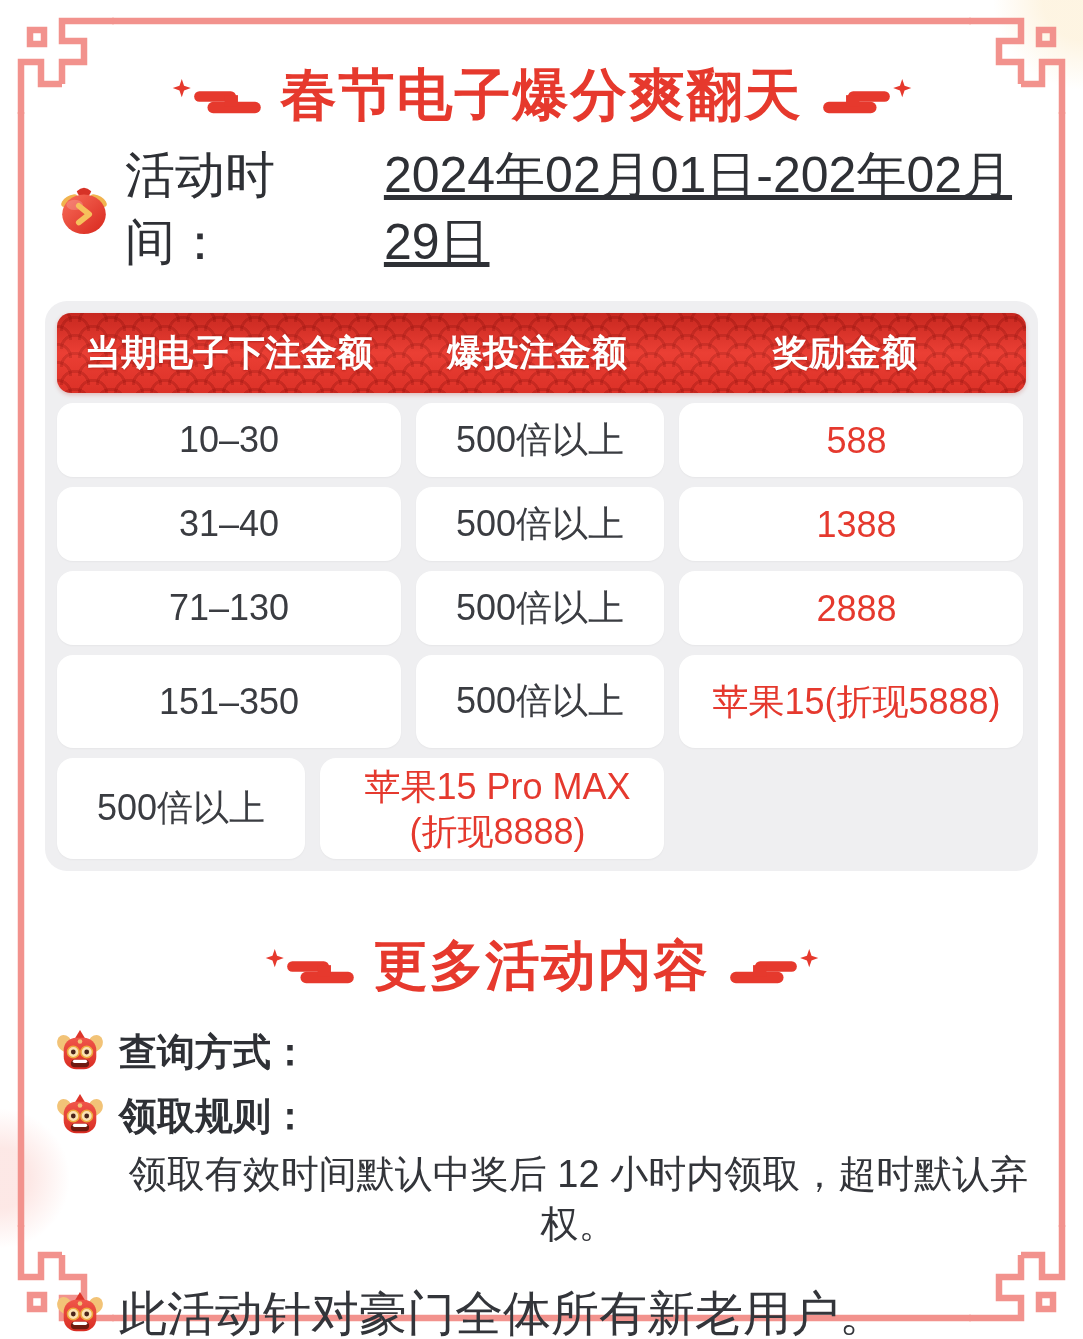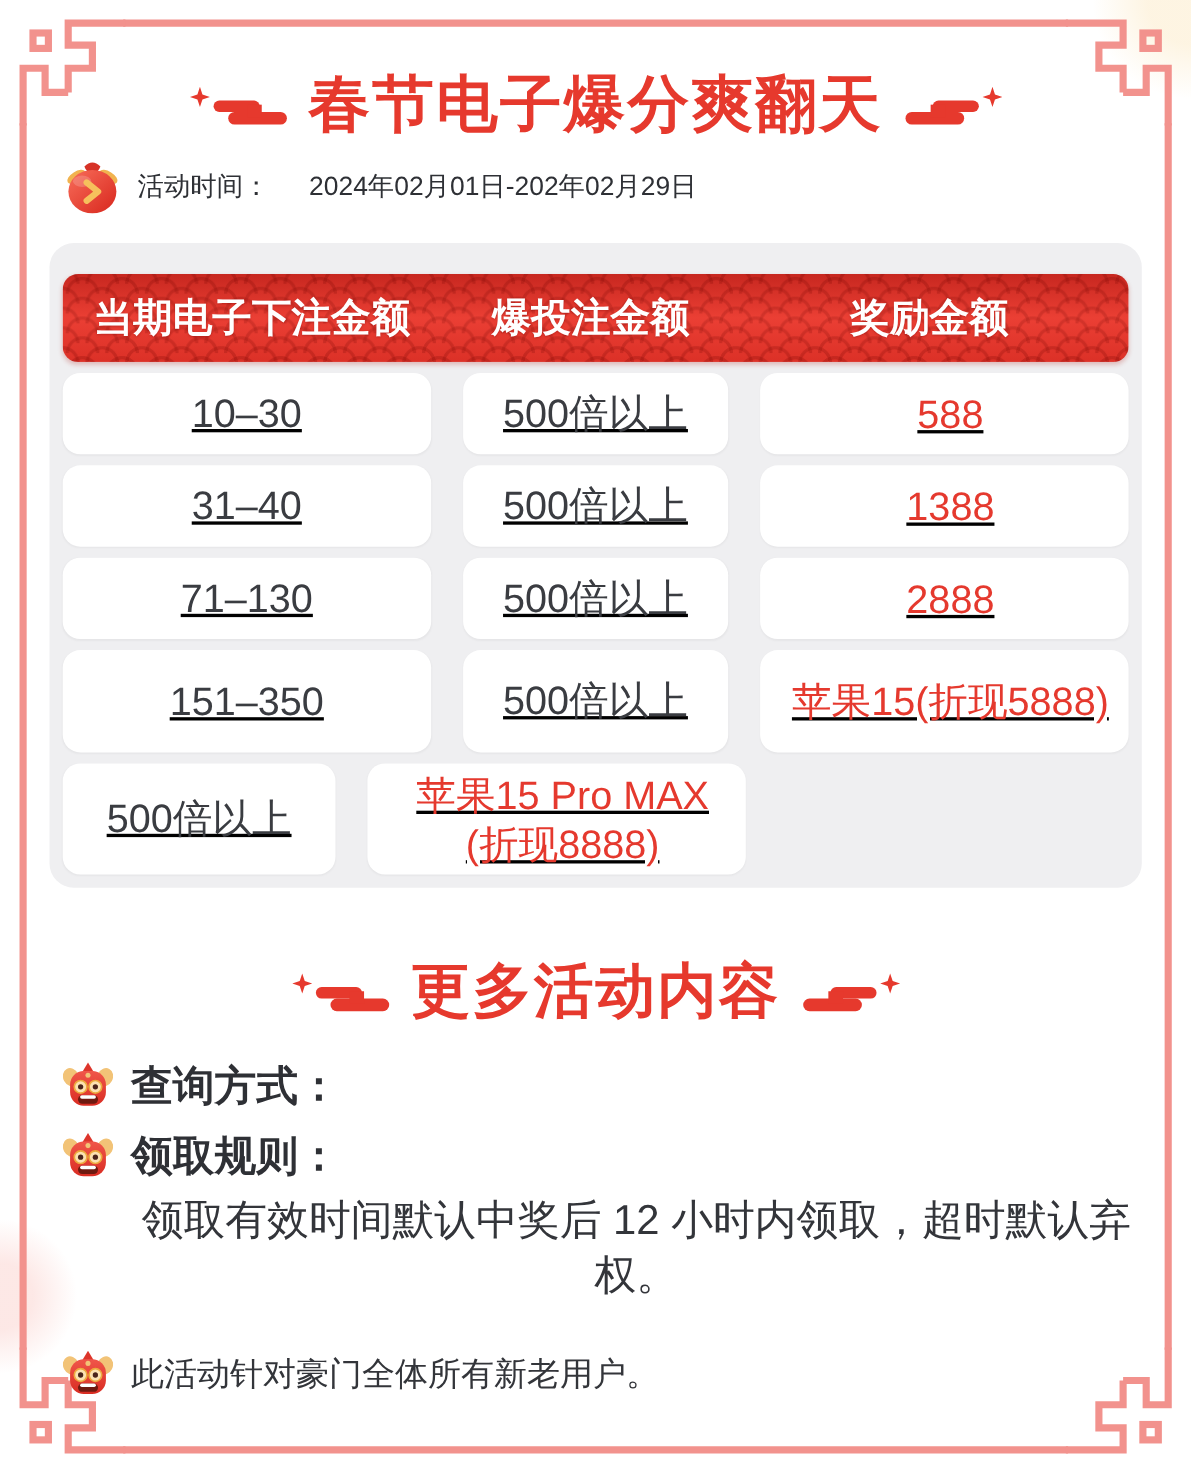--- a/index.html
+++ b/index.html
@@ -25,68 +25,67 @@
     color:#e6392d; font-size:56px; font-weight:900; letter-spacing:2px; line-height:1;
     white-space:nowrap;
   }
   .title-row--sub .big-title { font-size:54px; }
   .orn { width:92px; height:40px; flex:0 0 auto; margin-top:6px; }
   .orn-r { transform:scaleX(-1); }
 
   
   .time-row { margin:10px 0 0 12px; display:flex; align-items:center; gap:14px; }
   .bag-icon { width:54px; height:54px; flex:0 0 auto; }
-  .time-label, .time-value { font-size:24px; color:#2e3035; }
-  .time-value { margin-left:22px; }
+  .time-label, .time-value { font-size:50px; color:#2e3035; }
+  .time-value { margin-left:22px;text-decoration:underline; }
 
   
   .prize-table {
     margin-top:25px;
     width:993px;
     background:#efeff1;
     border-radius:22px;
     padding:12px;
   }
   .thead {
     display:flex; gap:12px; align-items:center;
     height:80px; border-radius:14px;
     background-color:#e7362c;
     background-image:
       linear-gradient(180deg, rgba(125,5,2,.30) 0%, rgba(255,110,95,.16) 50%, rgba(150,15,8,.14) 100%),
       radial-gradient(circle at 50% 100%, rgba(0,0,0,0) 12px, rgba(140,12,8,.30) 12.5px 15px, rgba(0,0,0,0) 15.5px),
       radial-gradient(circle at 50% 100%, rgba(0,0,0,0) 12px, rgba(140,12,8,.30) 12.5px 15px, rgba(0,0,0,0) 15.5px);
     background-size:auto, 36px 18px, 36px 18px;
     background-position:0 0, 0 0, 18px 9px;
     box-shadow:0 2px 4px rgba(180,40,30,.25);
-    margin-top:16px;
   }
   .thead .hc { color:#ffffff; font-size:36px; font-weight:bold; text-align:center;
                text-shadow:0 1px 2px rgba(120,0,0,.35); }
-  .trow { display:flex; gap:29px; margin-top:10px;text-decoration:underline; }
+  .trow { display:flex; gap:15px; margin-top:10px; }
   .cell {
     background:#ffffff; border-radius:16px;
     display:flex; align-items:center; justify-content:center;
     font-size:36px; color:#3a3c41; text-align:center;
     box-shadow:0 1px 2px rgba(0,0,0,.04);
   }
   .c1 { width:344px; } .c2 { width:248px; } .c3 { width:344px; }
   .h74 .cell { min-height:74px; }
   .h93 .cell { min-height:93px; }
   .h101 .cell { min-height:101px; }
   .reward { color:#e5392e; white-space:pre-line; line-height:1.25;padding-left:11px; }
 
   
   .sections { margin:30px 0 0 12px; }
   .bullet-row { display:flex; align-items:center; gap:16px; }
   .lion-icon { width:46px; height:46px; flex:0 0 auto; }
   .sec-heading { font-size:38px; font-weight:bold; color:#2e3035; line-height:50px; }
   .sec-body { font-size:38px; color:#33353a; line-height:50px; padding-left:62px; margin-top:8px; }
   .sec2 { margin-top:14px;text-align:center; }
   .note-row { margin-top:40px; }
-  .note-text { font-size:30px; color:#33353a; line-height:50px; }
+  .note-text { font-size:48px; color:#33353a; line-height:50px; }
 </style>
 </head>
 <body>
 
 <svg width="0" height="0" style="position:absolute">
   <defs>
     <linearGradient id="lion-grad" x1="0" y1="0" x2="0" y2="1">
       <stop offset="0" stop-color="#f0564a"></stop>
         <stop offset="1" stop-color="#d92c22"></stop>
     </linearGradient>

